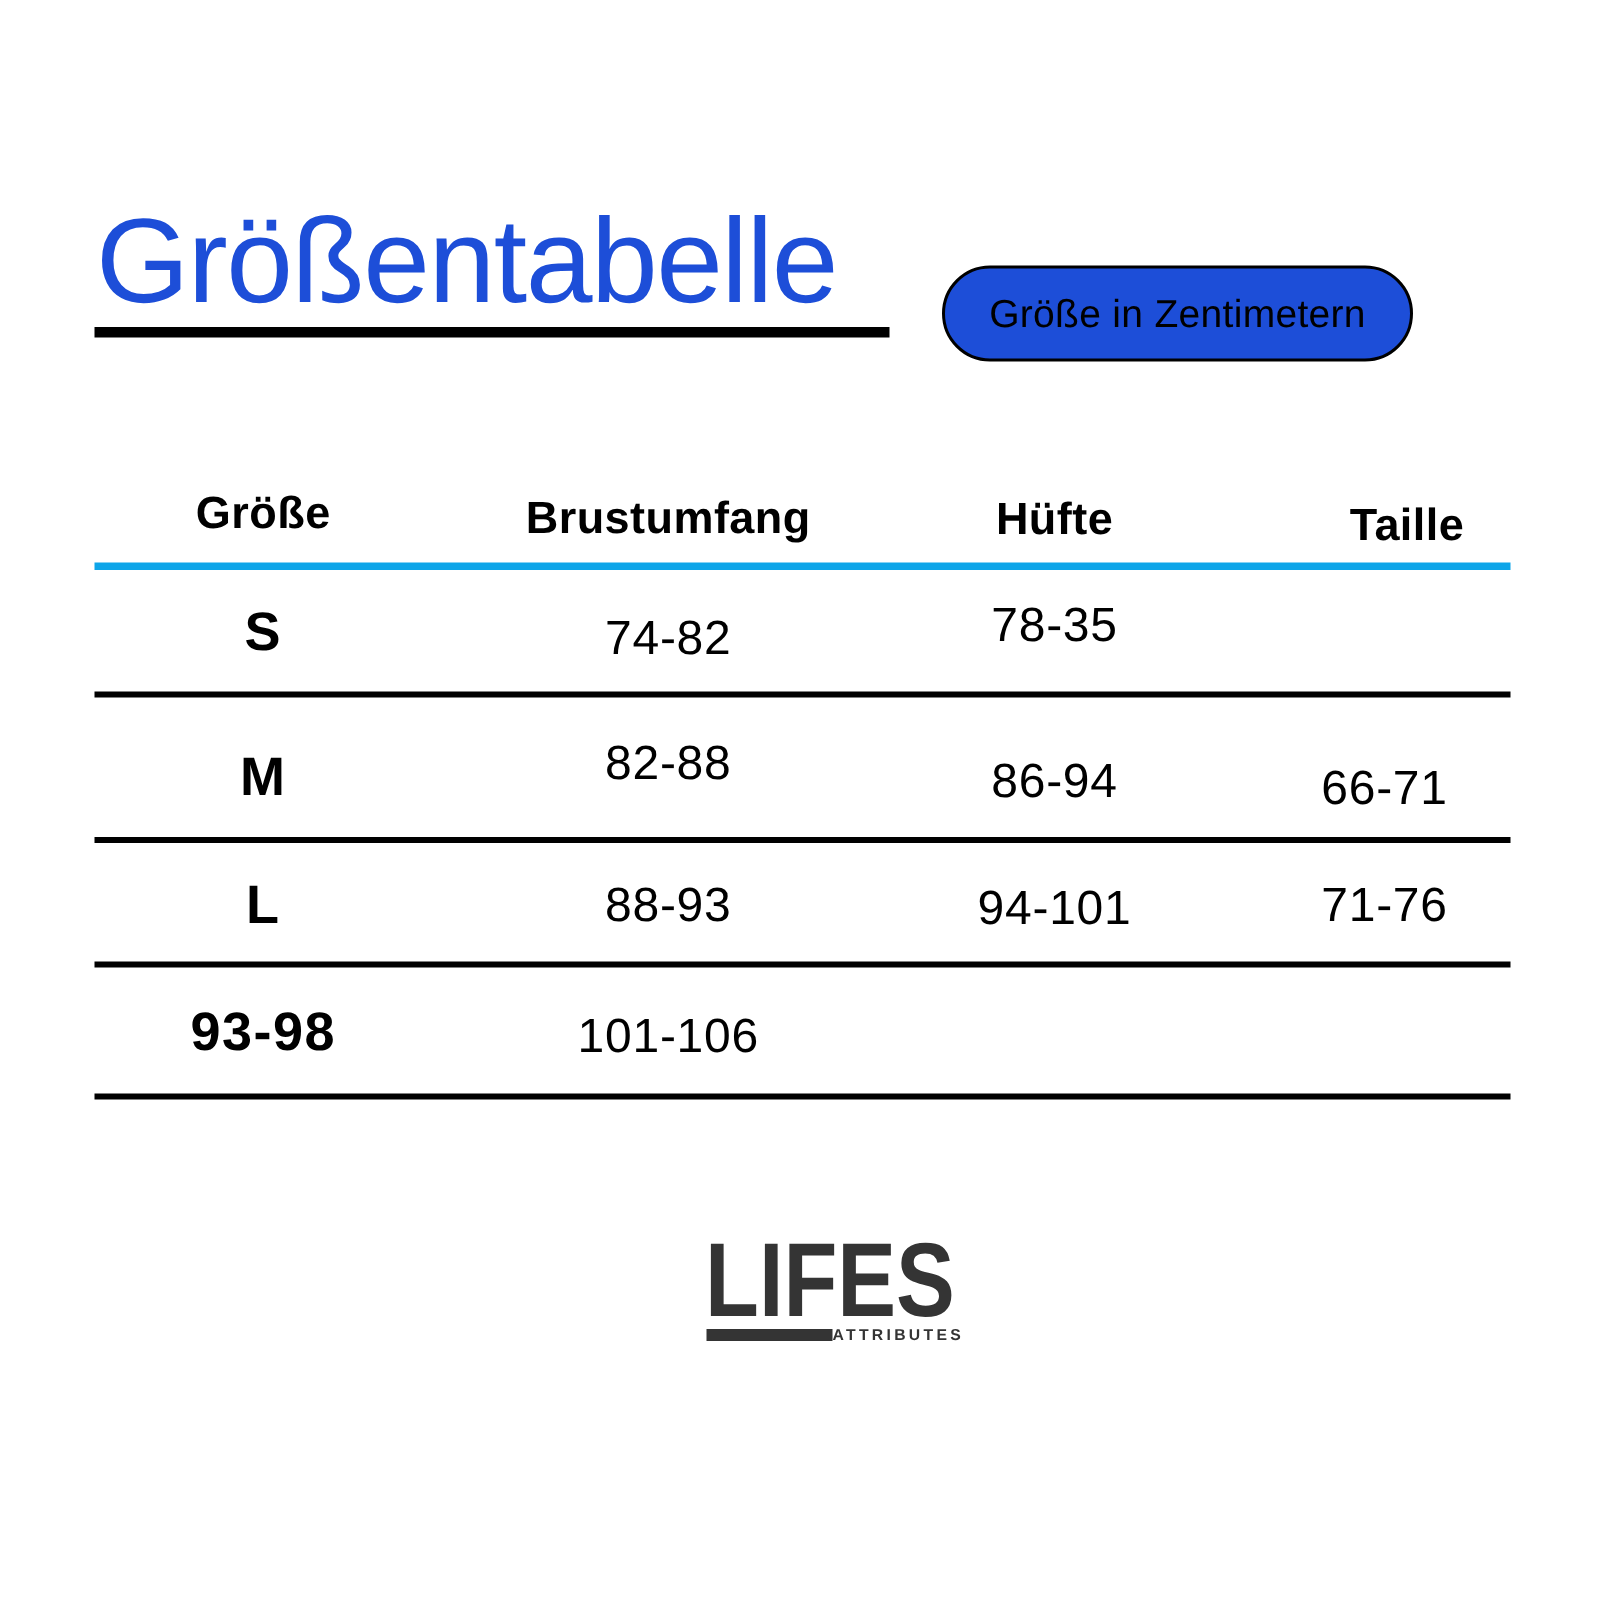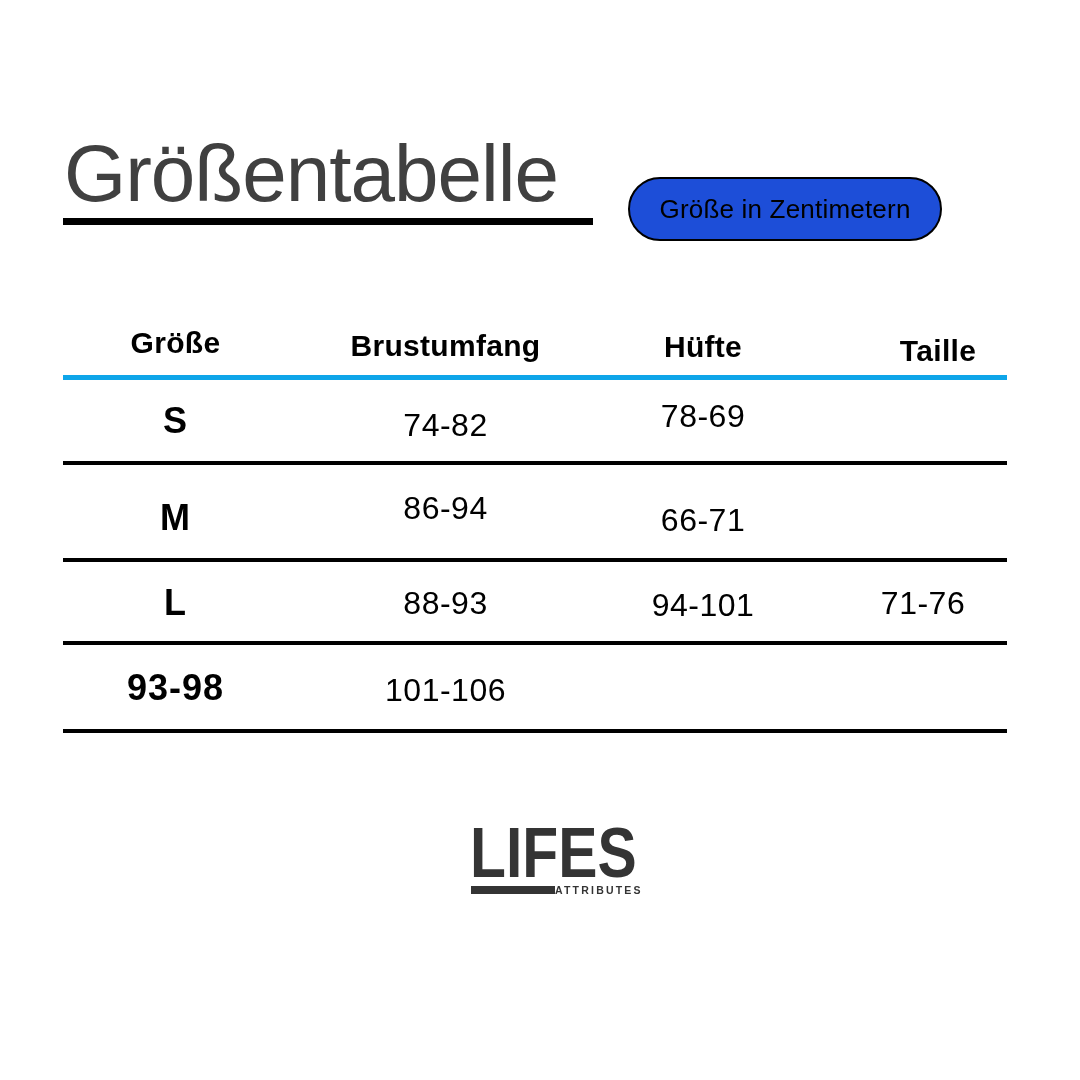--- a/index.html
+++ b/index.html
@@ -16,21 +16,21 @@
 
   
   .page-title {
     position: absolute;
     left: 64px;
     top: 134px;
     font-size: 80px;
     font-weight: 400;
     letter-spacing: -1px;
     line-height: 1;
-    color: #404040;
+    color: #1d4ed8;
     white-space: nowrap;
   }
   .title-underline {
     position: absolute;
     left: 63px;
     top: 218px;
     width: 530px;
     height: 7px;
     background: #000;
   }
@@ -171,25 +171,26 @@
     <div class="tr thead">
       <div class="th">Größe</div>
       <div class="th">Brustumfang</div>
       <div class="th">Hüfte</div>
       <div class="th">Taille</div>
     </div>
 
     <div class="tr tbody-row row-s">
       <div class="td">S</div>
       <div class="td">74-82</div>
-      <div class="td">78-69</div>
+      <div class="td">78-35</div>
     </div>
 
     <div class="tr tbody-row row-m">
       <div class="td">M</div>
+      <div class="td">82-88</div>
       <div class="td">86-94</div>
       <div class="td">66-71</div>
     </div>
 
     <div class="tr tbody-row row-l">
       <div class="td">L</div>
       <div class="td">88-93</div>
       <div class="td">94-101</div>
       <div class="td">71-76</div>
     </div>

